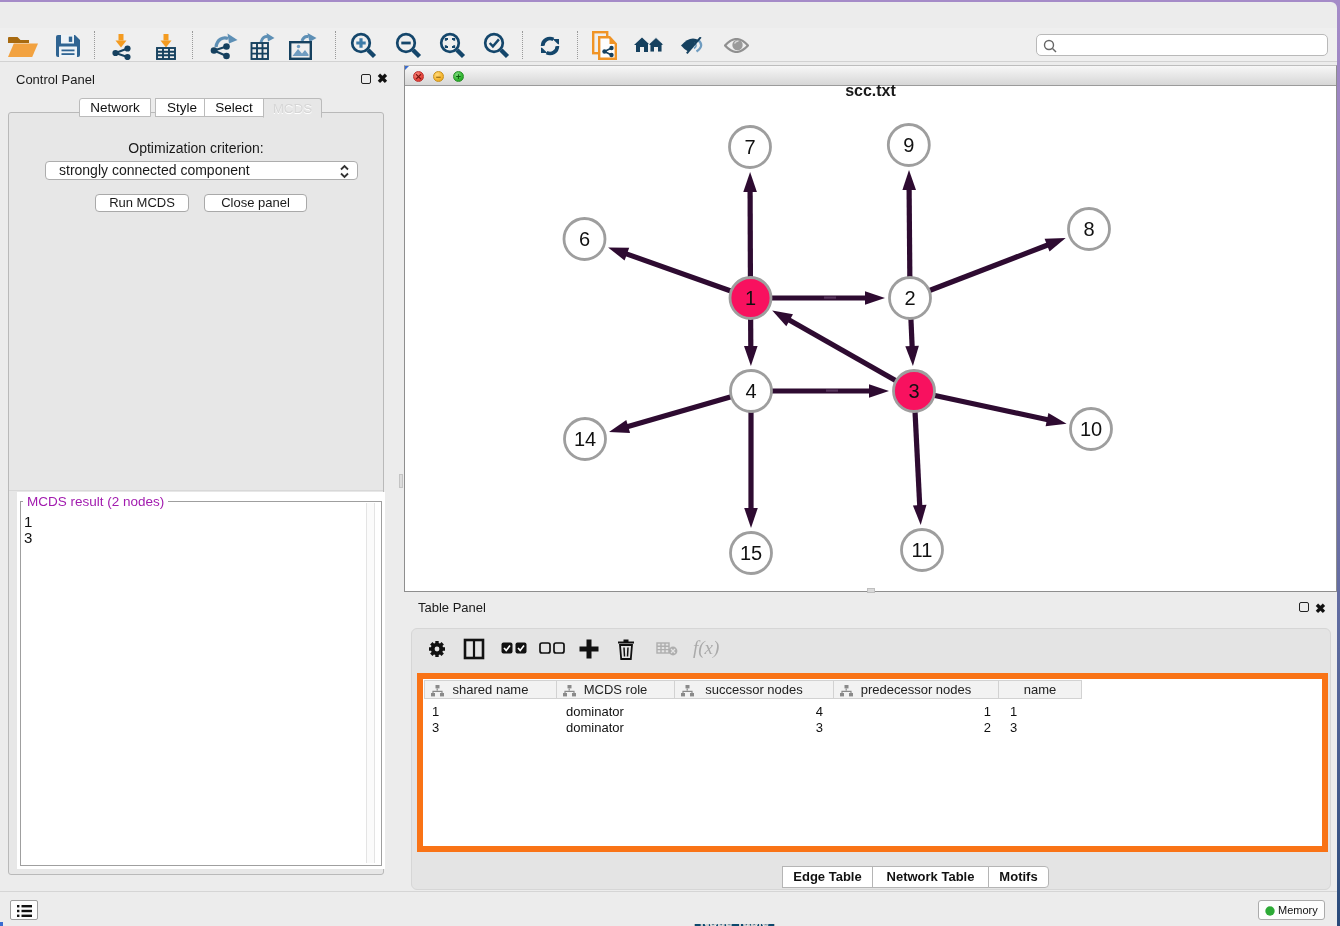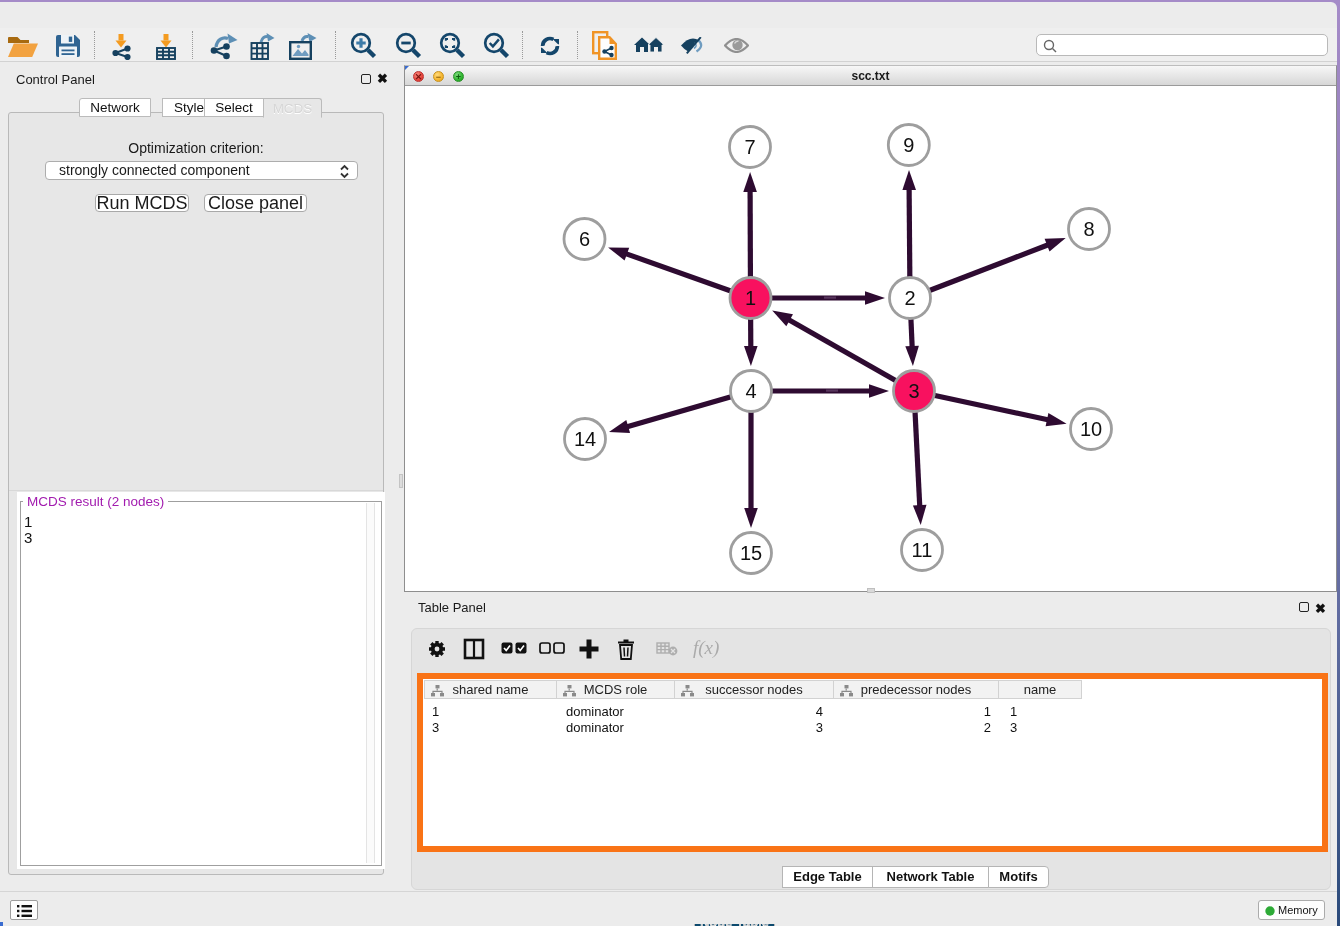--- a/index.html
+++ b/index.html
@@ -18,40 +18,40 @@
 #search { position:absolute; left:1036px; top:6px; width:292px; height:22px; background:#fff; border:1px solid #b9b9b9; border-radius:5px; }
 #search svg { position:absolute; left:5px; top:3px; }
 
 #cp-title { position:absolute; left:16px; top:70px; font-size:13px; color:#1a1a1a; }
 .float-btn { position:absolute; width:10px; height:10px; border:1.6px solid #222; border-radius:2px; }
 .x-btn { position:absolute; font-size:13px; color:#111; font-weight:bold; }
 #cp-float { left:361px; top:72px; }
 #cp-x { left:377px; top:69px; }
 .tab { position:absolute; z-index:3; top:96px; height:19px; background:#fff; border:1px solid #bbb; font-size:13.5px; color:#111; text-align:center; line-height:18px; }
 #tab-network { left:79px; width:72px; border-radius:3px 0 0 0; }
-#tab-style { left:162px; width:54px; }
+#tab-style { left:155px; width:54px; }
 #tab-select { left:204px; width:60px; }
 #tab-mcds { left:263px; top:96px; height:20px; line-height:19px; width:59px; background:#e7e7e7; color:#d6d6d6; text-shadow:0 1px 0 #fff; border-radius:0 3px 0 0; border-bottom:1px solid #e7e7e7; }
 #cp-panel { position:absolute; left:8px; top:110px; width:376px; height:763px; background:#e7e7e7; border:1px solid #b9b9b9; border-radius:3px; }
 #opt-label { position:absolute; left:0; top:27px; width:100%; text-align:center; font-size:14px; color:#1a1a1a; }
 #dropdown { position:absolute; left:36px; top:48px; width:313px; height:19px; background:#fff; border:1px solid #adadad; border-radius:4px; font-size:14px; color:#1a1a1a; line-height:17px; padding-left:13px; }
 #dropdown svg { position:absolute; right:6px; top:1px; }
-.btn { position:absolute; top:81px; height:18px; background:#fff; border:1px solid #a9a9a9; border-radius:4px; font-size:18px; color:#1a1a1a; text-align:center; line-height:16px; }
+.btn { position:absolute; top:81px; height:18px; background:#fff; border:1px solid #a9a9a9; border-radius:4px; font-size:13px; color:#1a1a1a; text-align:center; line-height:16px; }
 #btn-run { left:86px; width:94px; }
 #btn-close { left:195px; width:103px; }
 #cp-divider { position:absolute; left:0; top:377px; width:100%; border-top:1px solid #d8d8d8; }
 #fieldset { position:absolute; left:8px; top:379px; width:368px; height:377px; background:#fff; }
 #fieldset-inner { position:absolute; left:3px; top:9px; right:3px; bottom:3px; border:1px solid #9f9f9f; }
 #fieldset-legend { position:absolute; left:6px; top:2px; background:#fff; padding:0 4px; font-size:13.5px; color:#a21caf; z-index:2; }
 #fieldset-body { position:absolute; left:7px; top:22px; font-size:15px; color:#111; line-height:16px; }
 #fieldset-scroll { position:absolute; right:10px; top:11px; width:9px; bottom:6px; background:#fbfbfb; border-left:1px solid #e4e4e4; border-right:1px solid #e4e4e4; }
 
 #netwin { position:absolute; left:404px; top:63px; width:933px; height:527px; background:#fff; border:1px solid #8e8e8e; border-top-color:#bdbdbd; }
 #nw-titlebar { position:absolute; left:0; top:0; width:100%; height:20px; background:linear-gradient(#f7f7f7,#d7d7d7); border-bottom:1px solid #9b9b9b; }
-#nw-title { position:absolute; top:3px; width:100%; text-align:center; font-size:12px; font-weight:bold; color:#1a1a1a; }
+#nw-title { position:absolute; top:16px; width:100%; text-align:center; font-size:16px; font-weight:bold; color:#1a1a1a; }
 .mac { position:absolute; top:5px; width:11px; height:11px; border-radius:50%; font-size:9px; line-height:11px; text-align:center; font-weight:bold; }
 #mac-r { left:8px; background:radial-gradient(circle at 35% 30%, #f98a80, #e8463c 60%, #c63128); border:0.5px solid #b33; color:#7a1410; }
 #mac-y { left:28px; background:radial-gradient(circle at 35% 30%, #ffd97a, #f5b52e 60%, #dd9a1d); border:0.5px solid #c8921c; color:#8a5d08; }
 #mac-g { left:48px; background:radial-gradient(circle at 35% 30%, #7fdc7f, #2fb52f 60%, #1d941d); border:0.5px solid #2a8f2a; color:#0c5c0c; }
 #graph { position:absolute; left:0; top:21px; }
 
 #tp-title { position:absolute; left:418px; top:598px; font-size:13px; color:#1a1a1a; }
 #tp-float { left:1299px; top:600px; }
 #tp-x { left:1315px; top:599px; }
 #tp-outer { position:absolute; left:411px; top:626px; width:920px; height:262px; background:#e4e4e4; border:1px solid #d6d6d6; border-radius:6px; }

